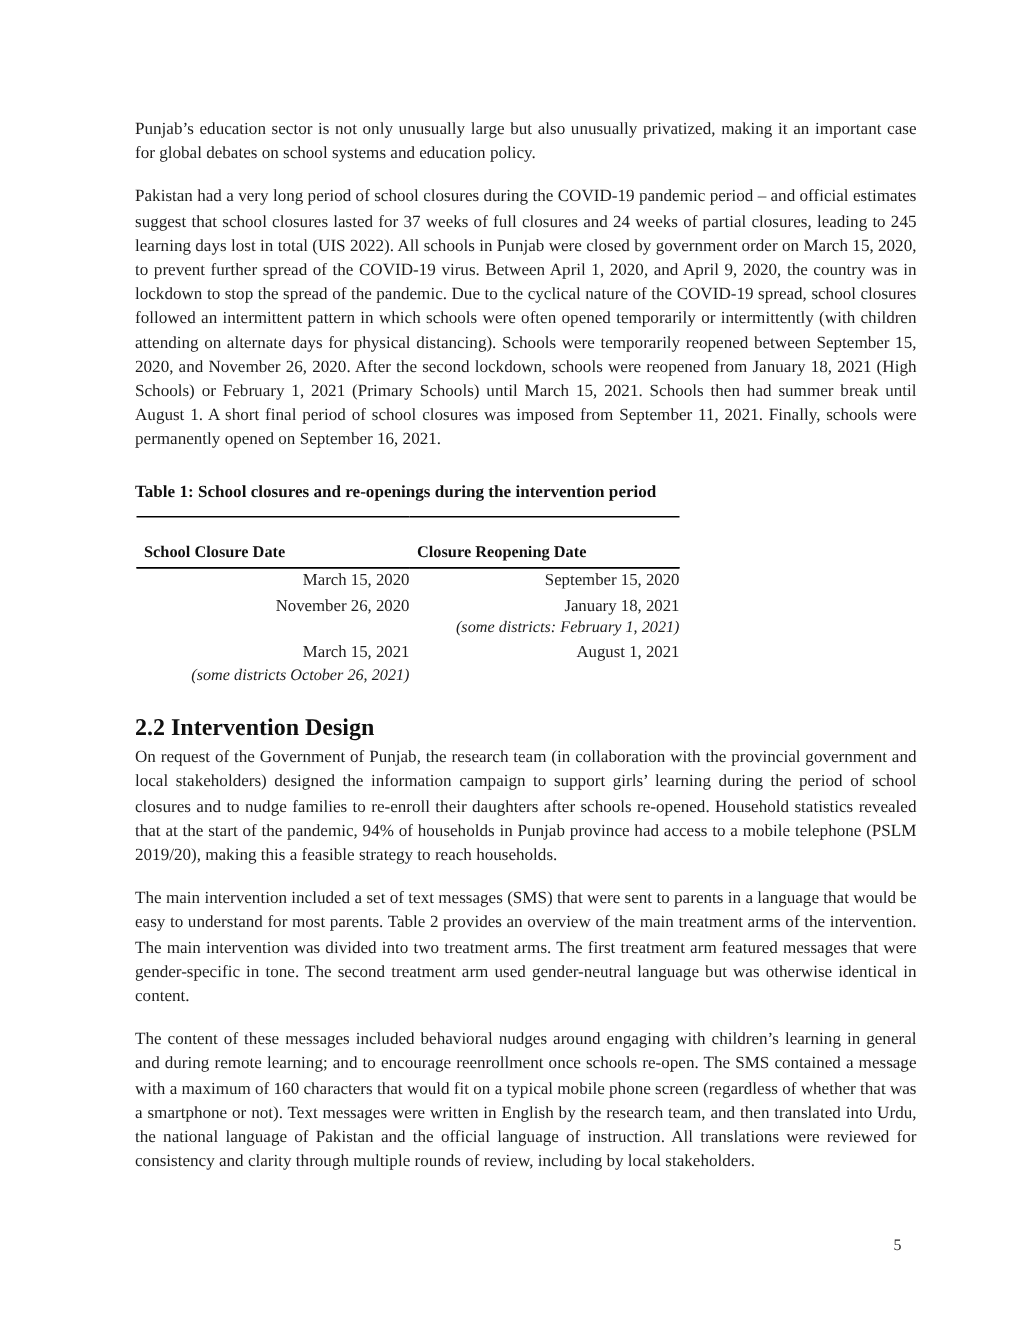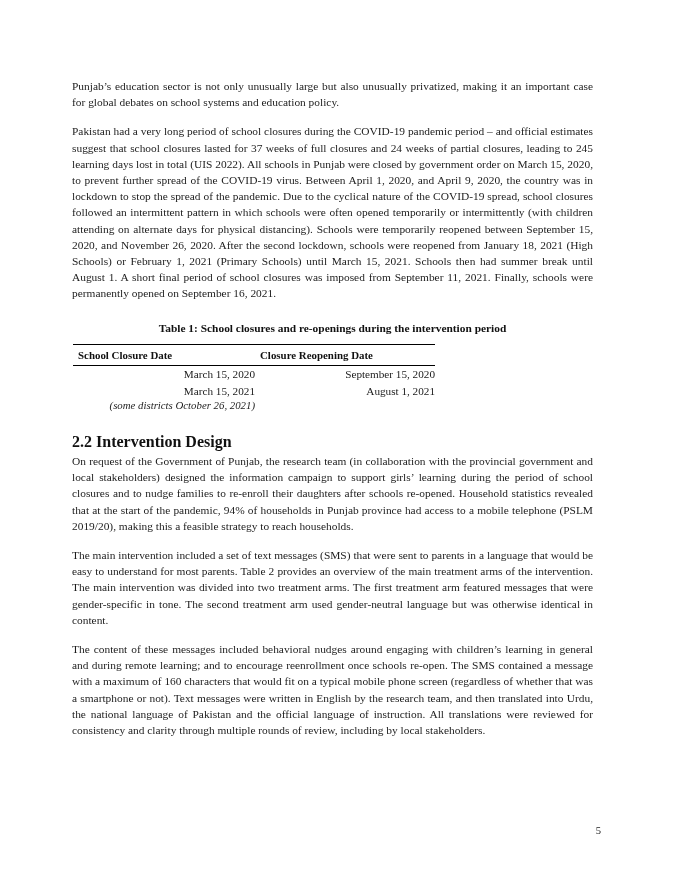--- a/index.html
+++ b/index.html
@@ -22,21 +22,21 @@
     position: absolute;
     left: 0;
     top: 0;
     width: 680px;
     height: 880px;
     background: #ffffff;
   }
 
   .content {
     position: absolute;
-    left: 72px;
+    left: 90px;
     top: 78px;
     width: 521px;
   }
 
   p.body-para {
     margin: 0 0 13px 0;
     font-size: 11.4px;
     line-height: 16.2px;
     text-align: justify;
     text-justify: inter-word;
@@ -47,36 +47,36 @@
   p.body-para:last-child {
     margin-bottom: 12px;
   }
 
   .table-caption {
     margin: 19px 0 8px 0;
     font-size: 11.4px;
     line-height: 15px;
     font-weight: bold;
     color: #111111;
-    text-align: center;
+    text-align: left;
   }
 
   .closure-table {
     width: 362px;
     border-collapse: collapse;
     font-size: 11.2px;
     line-height: 14.6px;
     margin: 0 0 0 1px;
   }
 
   .closure-table thead th {
     text-align: left;
     font-weight: bold;
     font-size: 10.9px;
-    padding: 3px 0 3px 5px;
+    padding: 16px 0 3px 5px;
     border-top: 1.1px solid #000000;
     border-bottom: 1.1px solid #000000;
     color: #111111;
   }
 
   .closure-table tbody td {
     text-align: right;
     vertical-align: top;
     padding: 1px 0 1px 5px;
     border: none;
@@ -149,20 +149,30 @@
         <tr>
           <td>
             <span>March 15, 2020</span>
           </td>
           <td>
             <span>September 15, 2020</span>
           </td>
         </tr>
         <tr>
           <td>
+            <span>November 26, 2020</span>
+            <span class="cell-spacer"></span>
+          </td>
+          <td>
+            <span>January 18, 2021</span>
+            <span class="cell-note">(some districts: February 1, 2021)</span>
+          </td>
+        </tr>
+        <tr>
+          <td>
             <span>March 15, 2021</span>
             <span class="cell-note">(some districts October 26, 2021)</span>
           </td>
           <td>
             <span>August 1, 2021</span>
             <span class="cell-spacer"></span>
           </td>
         </tr>
       </tbody>
     </table>

